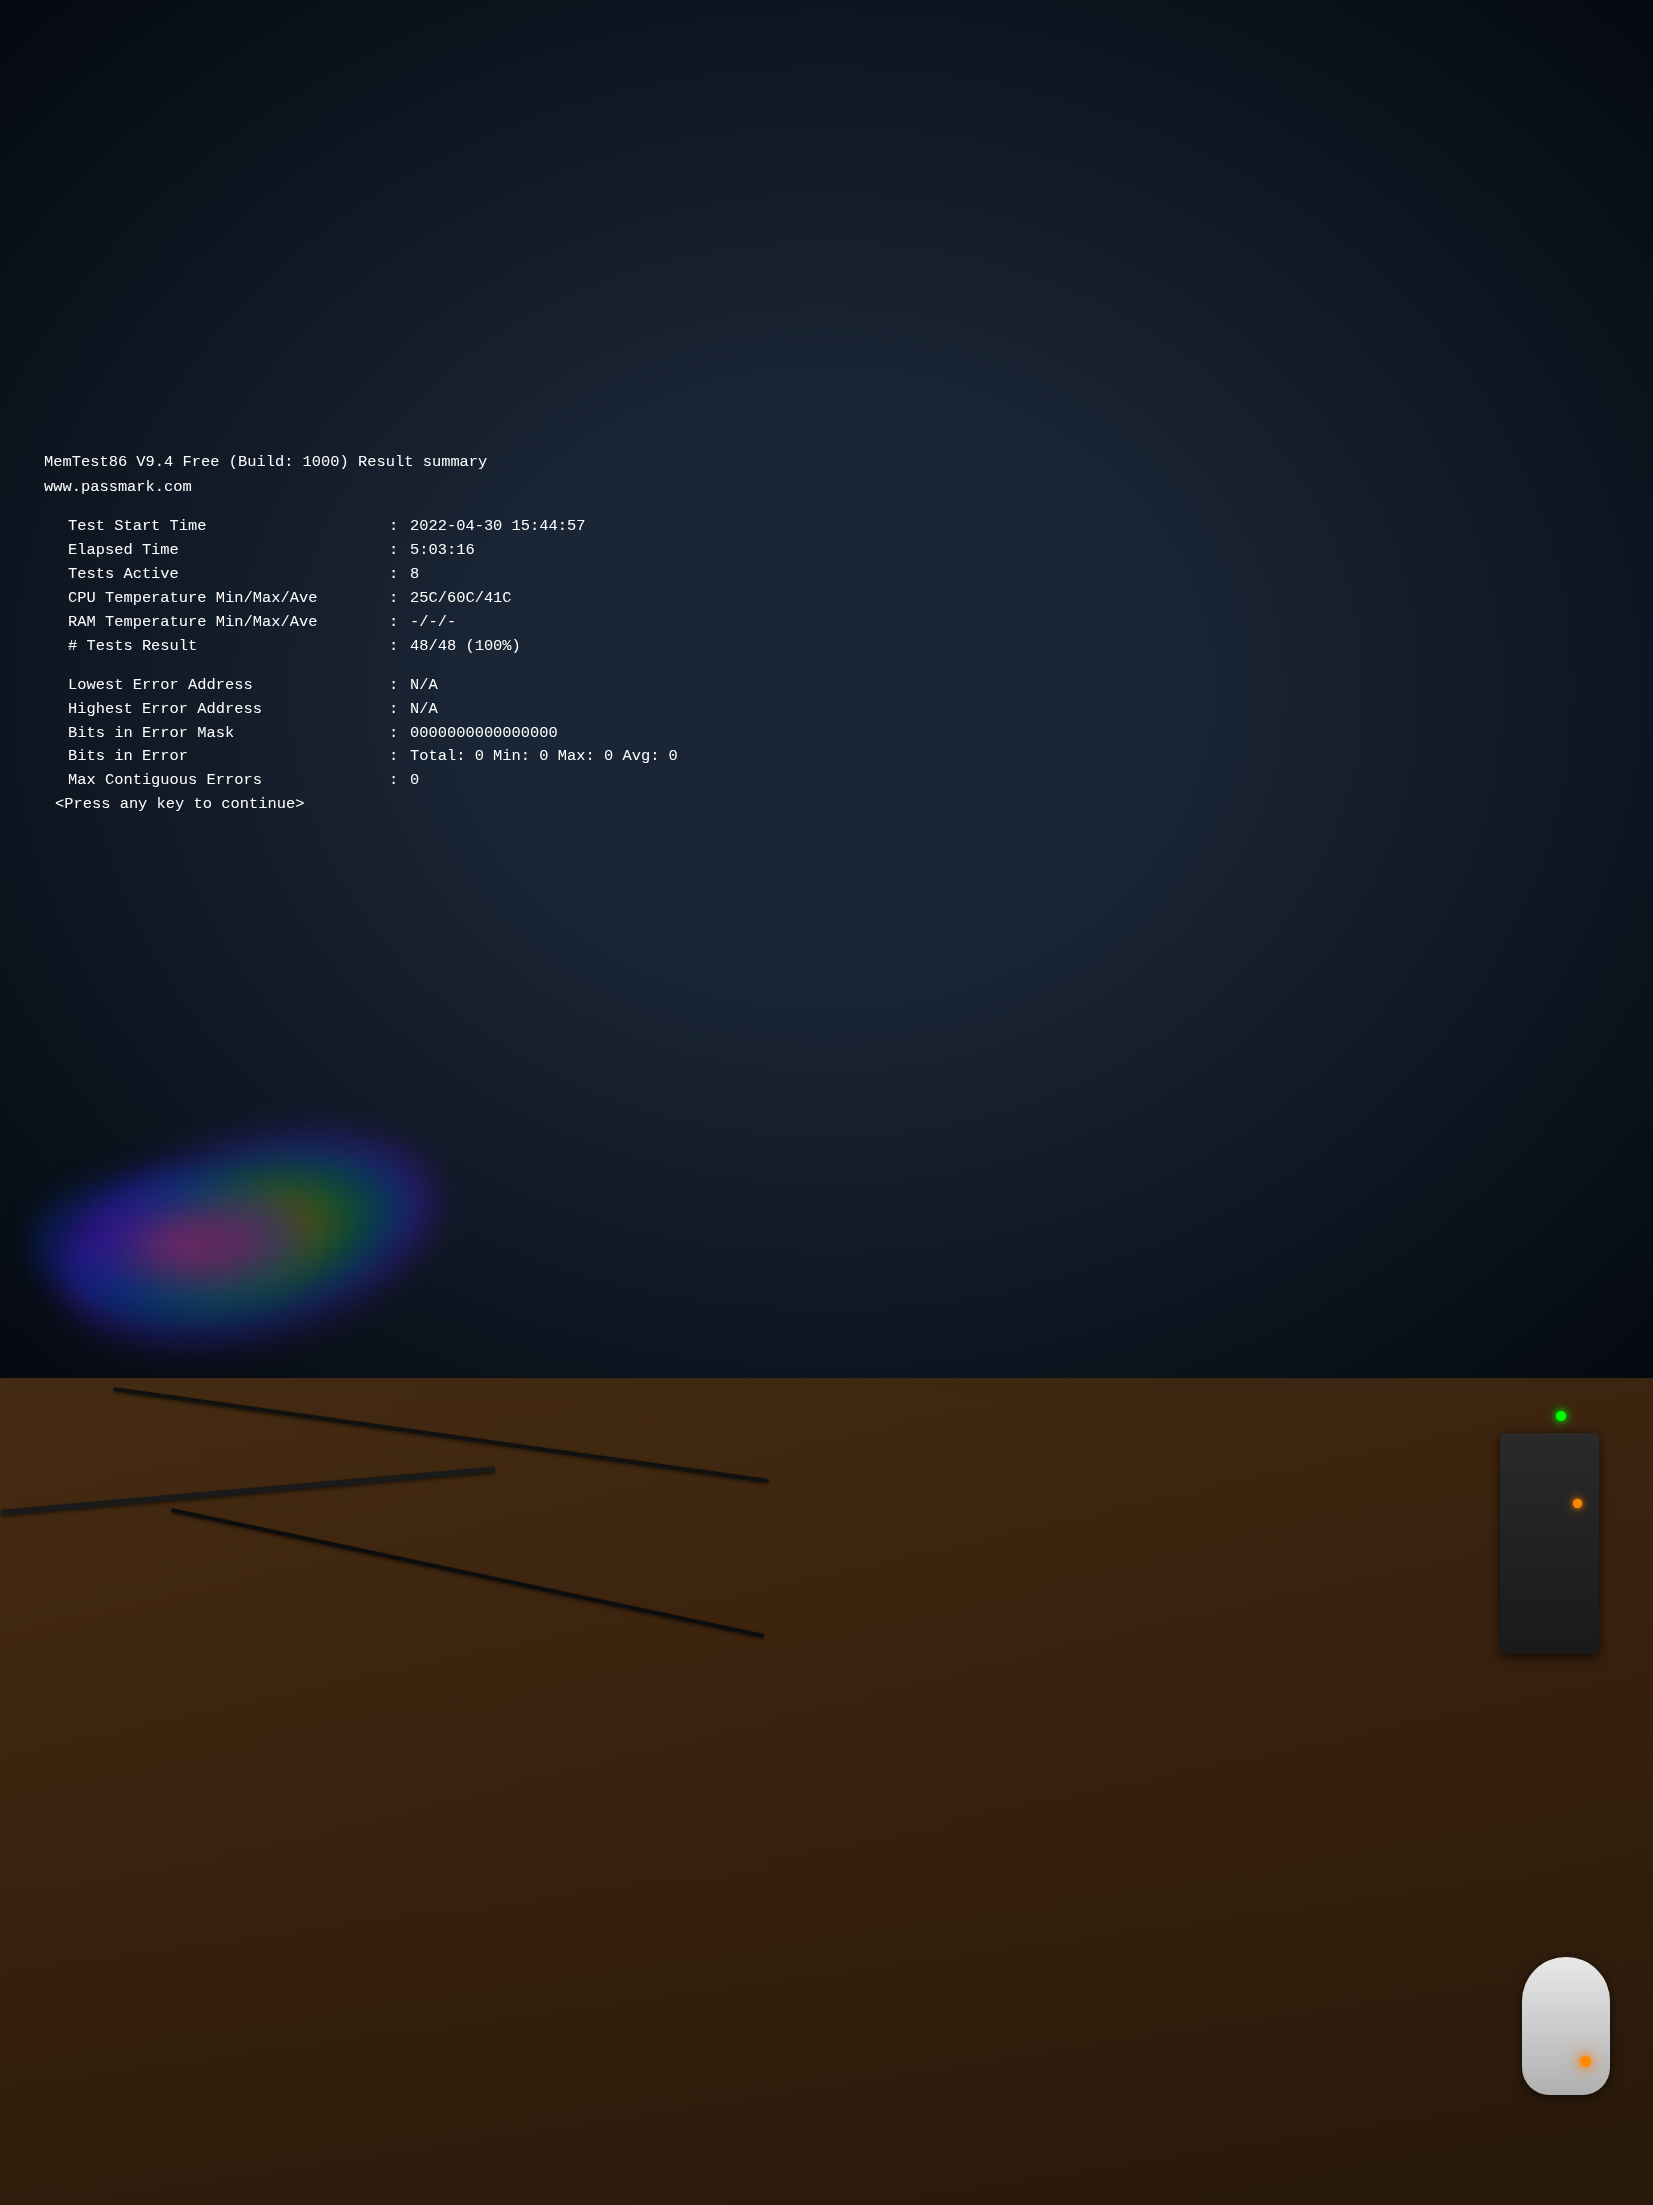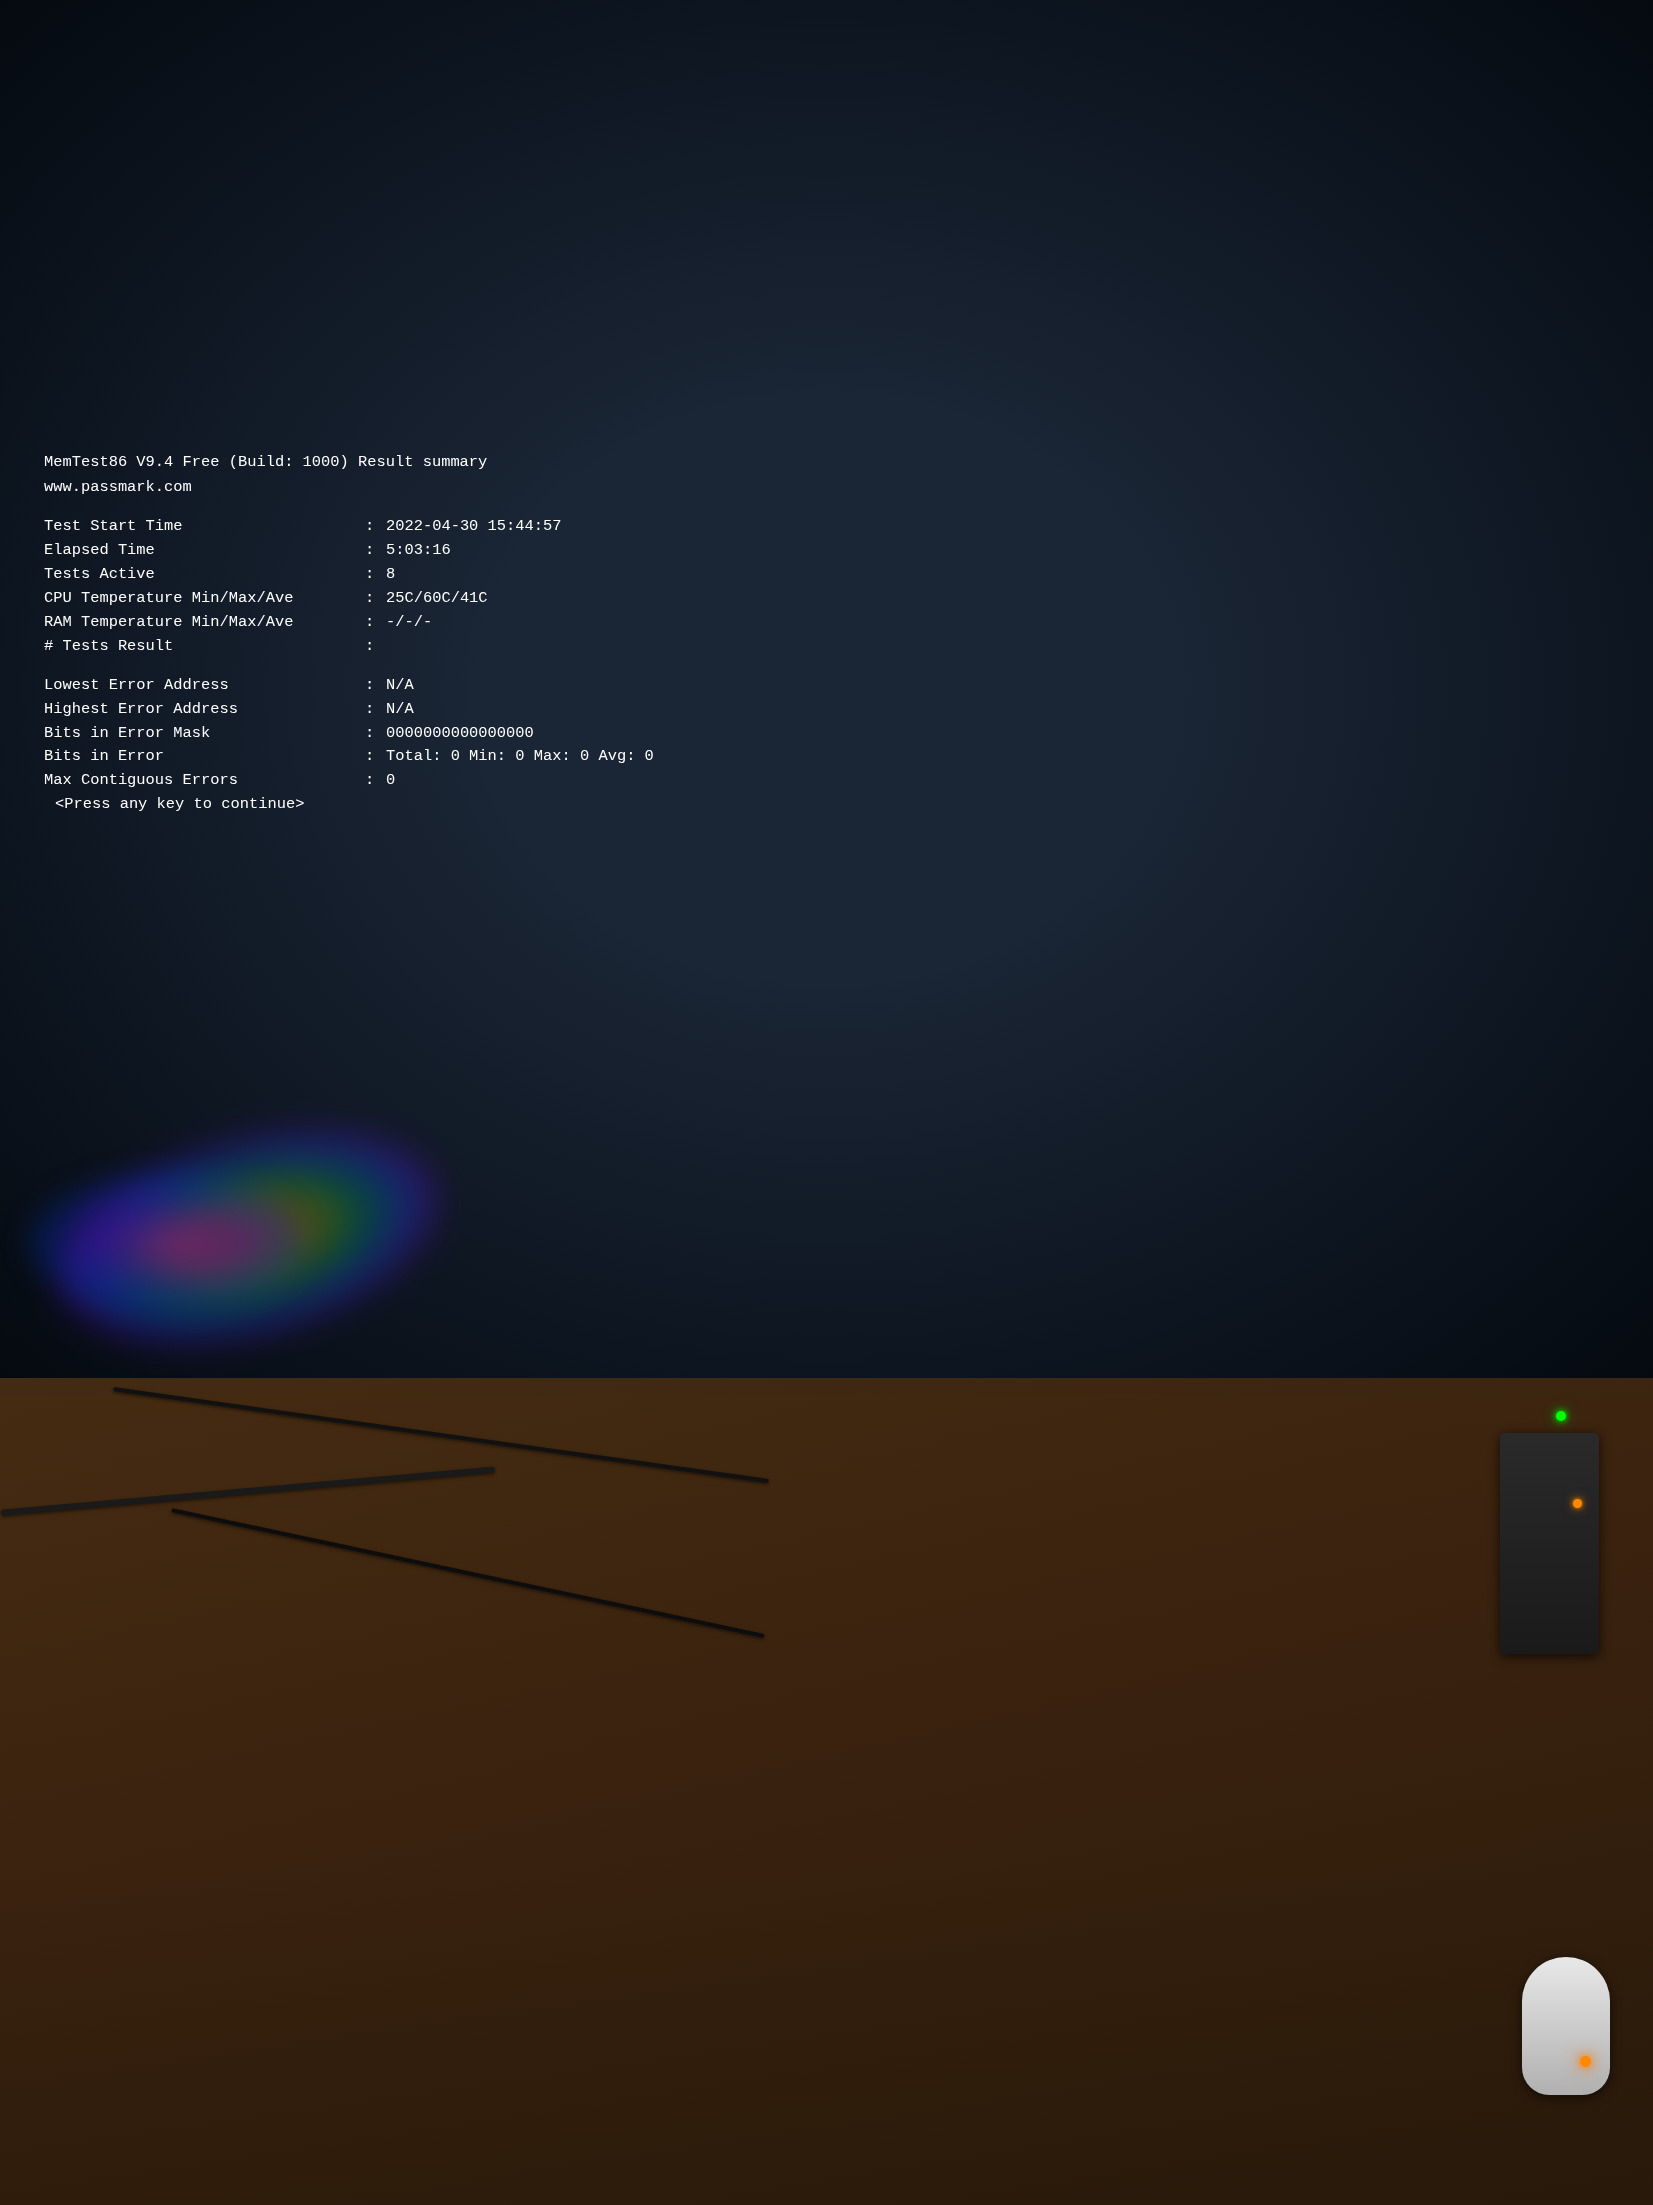--- a/index.html
+++ b/index.html
@@ -82,20 +82,21 @@
       margin-bottom: 1.1px;
     }
 
     .terminal .section-gap {
       margin-top: 15.4px;
     }
 
     .terminal .info-row {
       display: flex;
       align-items: baseline;
+      margin-left: 24px;
     }
 
     .terminal .info-label {
       width: 309px;
       flex-shrink: 0;
       white-space: nowrap;
     }
 
     .terminal .info-colon {
       width: 33px;
@@ -282,20 +283,21 @@
 
       <div class="info-row">
         <span class="info-label">RAM Temperature Min/Max/Ave</span>
         <span class="info-colon">:</span>
         <span class="info-value">-/-/-</span>
       </div>
 
       <div class="info-row">
         <span class="info-label"># Tests Result</span>
         <span class="info-colon">:</span>
+        <span class="info-value">48/48 (100%)</span>
       </div>
     </div>
 
     <div class="section-gap">
 
       <div class="info-row">
         <span class="info-label">Lowest Error Address</span>
         <span class="info-colon">:</span>
         <span class="info-value">N/A</span>
       </div>

